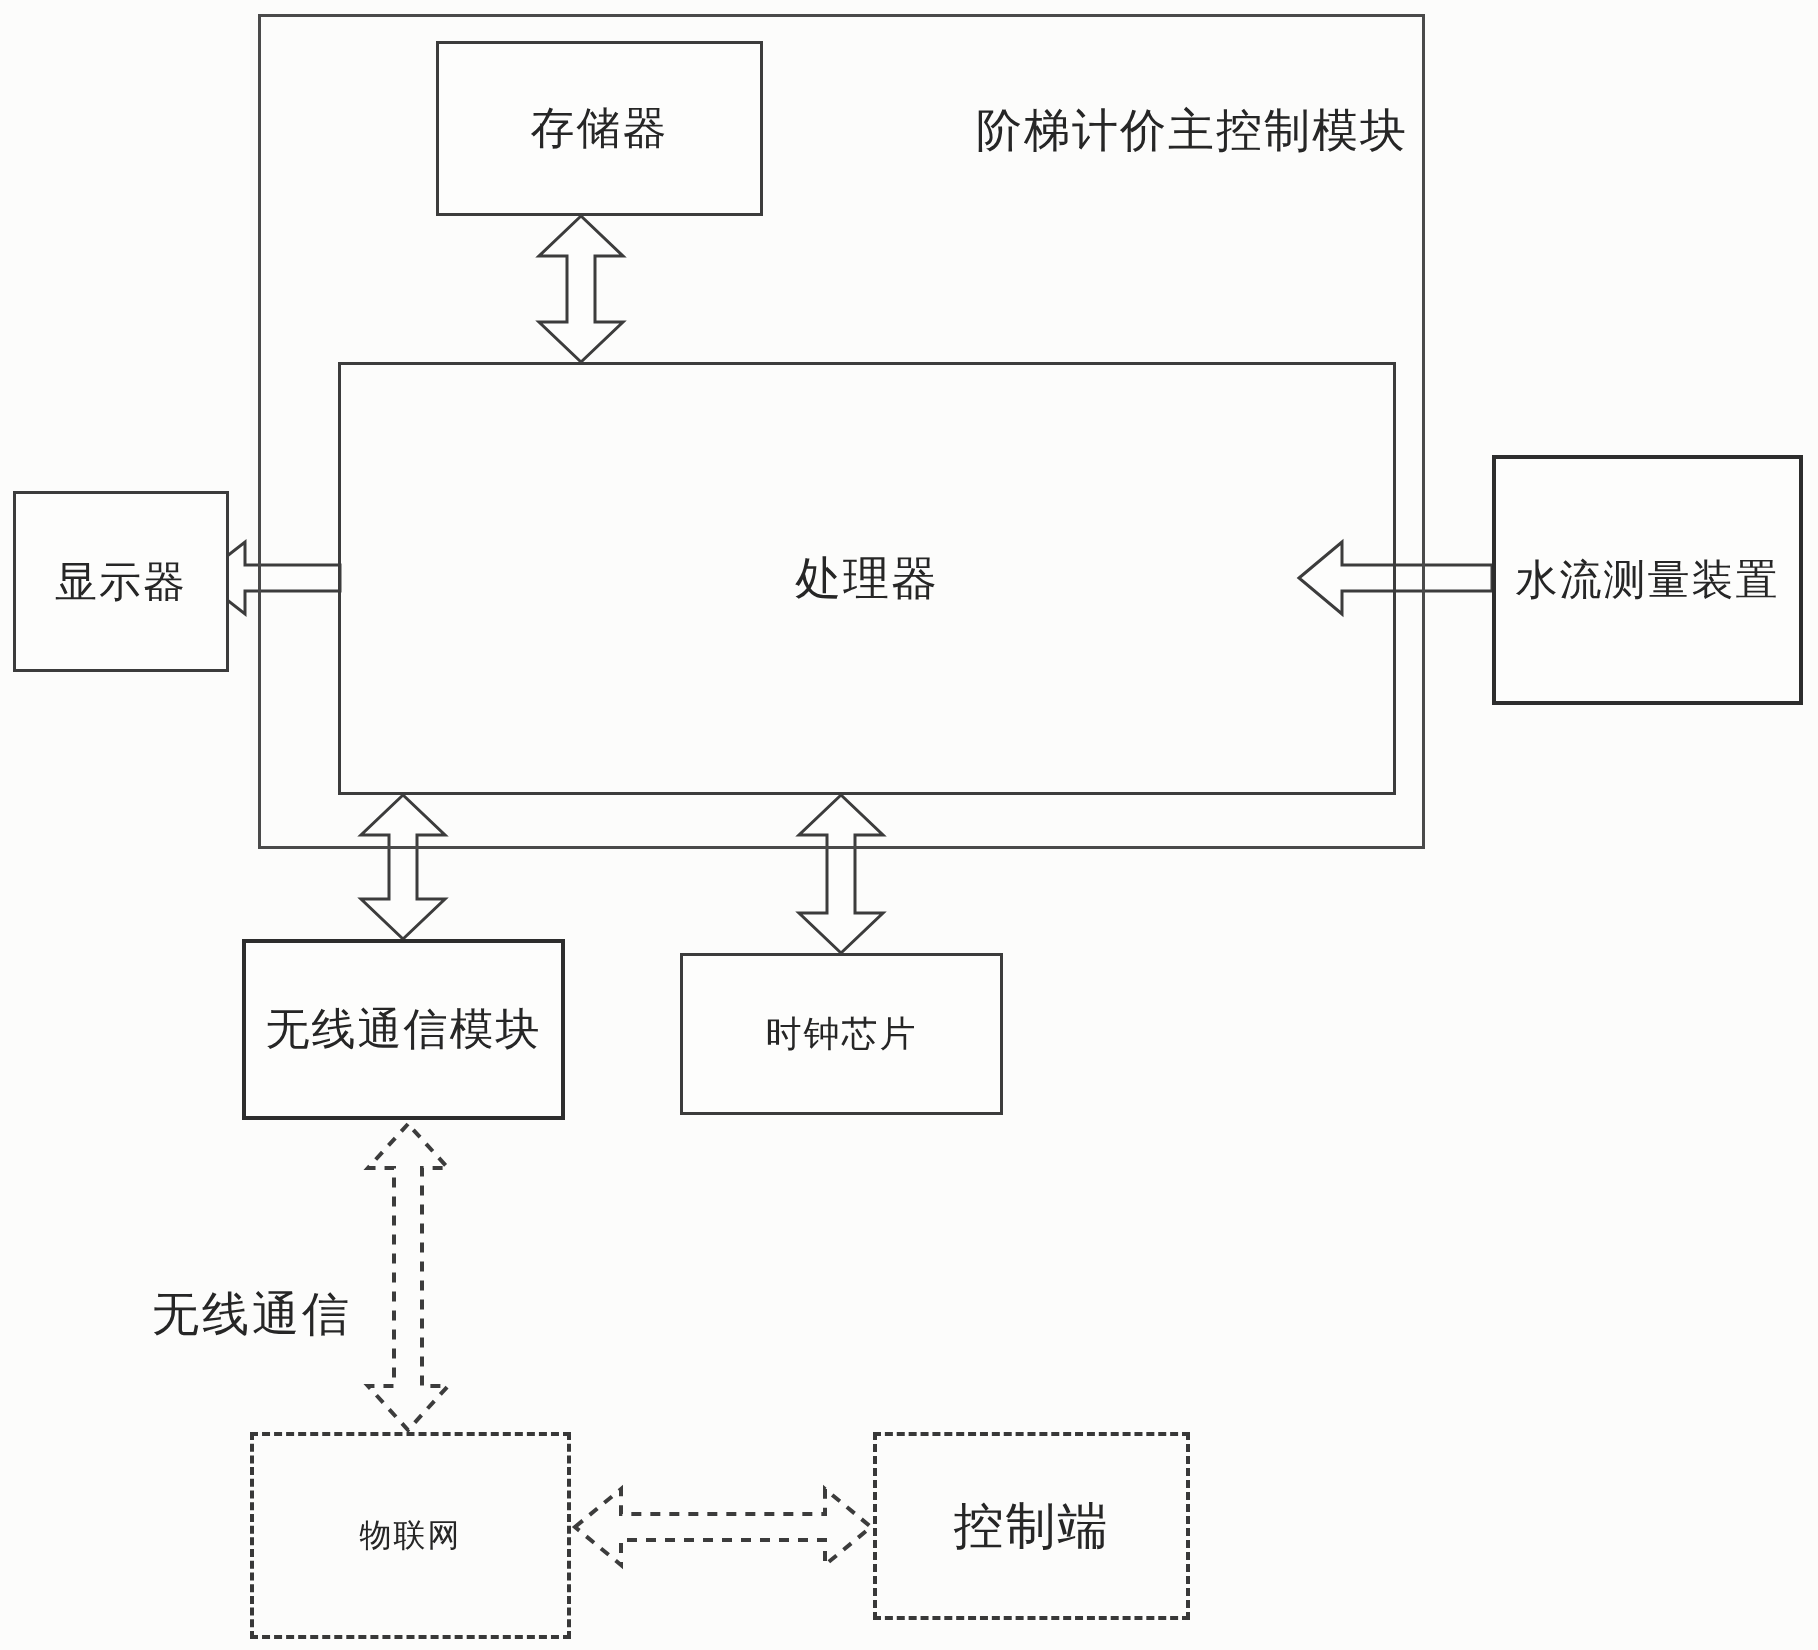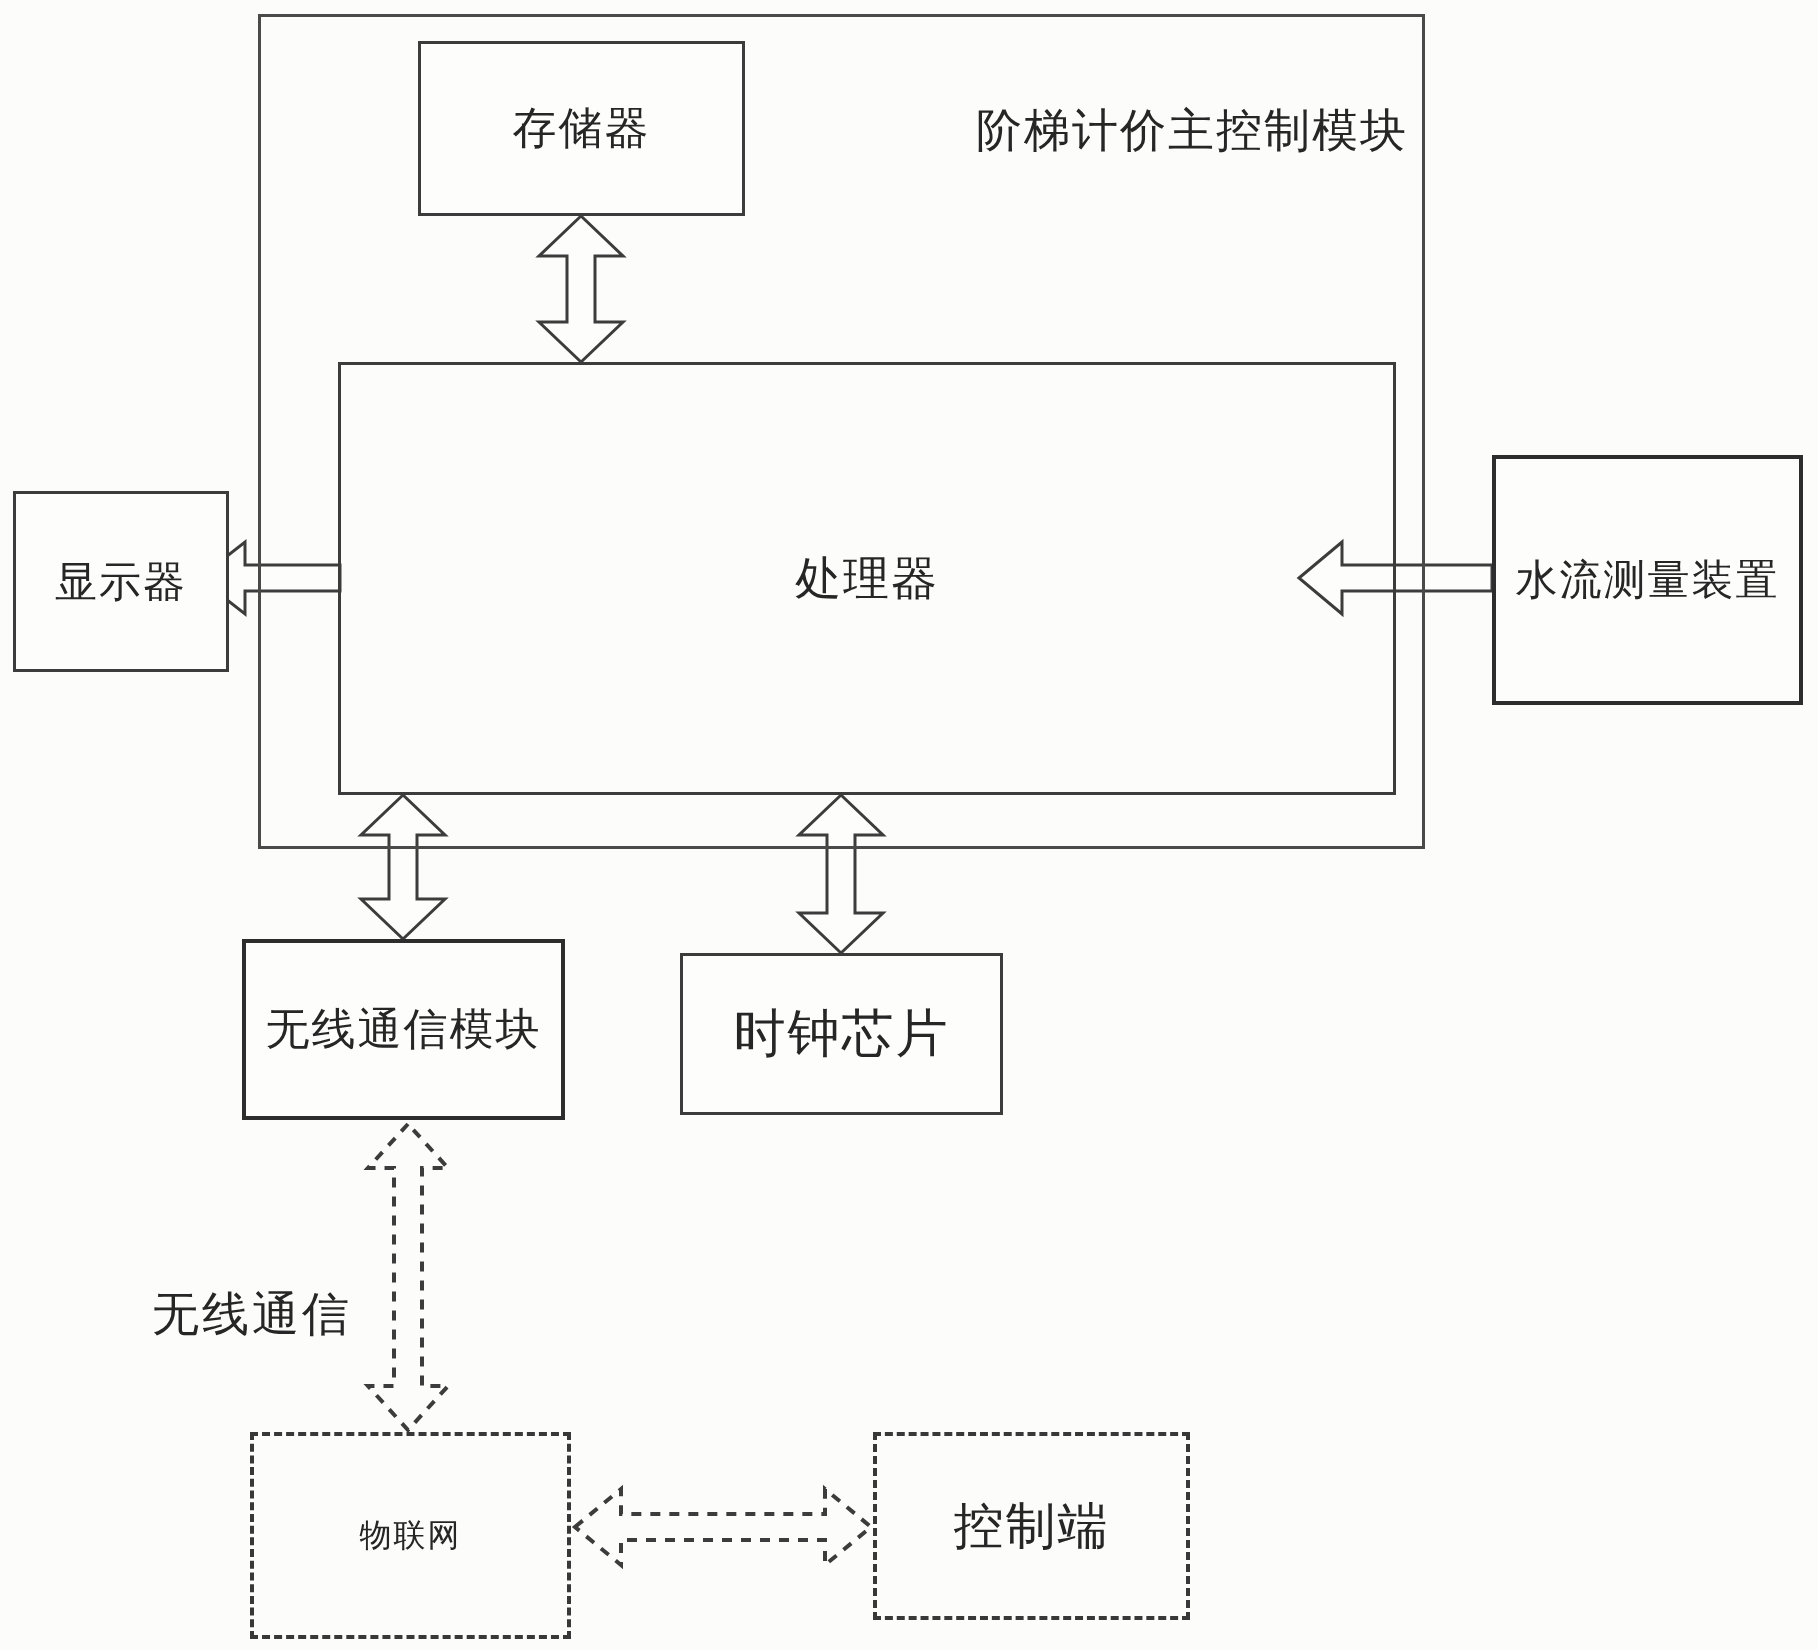--- a/index.html
+++ b/index.html
@@ -27,26 +27,26 @@
     background:transparent;
   }
   .outer{
     position:absolute;
     left:258px;top:14px;width:1167px;height:835px;
     border:3px solid #4a4a4a;
     background:transparent;
     box-sizing:border-box;
   }
   .lbl{position:absolute;white-space:nowrap;}
-  #memory-box   {left:418px;top:41px;width:327px;height:175px;font-size:44px;}
+  #memory-box   {left:436px;top:41px;width:327px;height:175px;font-size:44px;}
   #processor-box{left:338px;top:362px;width:1058px;height:433px;font-size:46px;background:transparent;}
   #display-box  {left:13px;top:491px;width:216px;height:181px;font-size:42px;}
   #water-box    {left:1492px;top:455px;width:311px;height:250px;font-size:42px;}
   #wireless-box {left:242px;top:939px;width:323px;height:181px;font-size:44px;}
-  #clock-box    {left:680px;top:953px;width:323px;height:162px;font-size:52px;}
+  #clock-box    {left:680px;top:953px;width:323px;height:162px;font-size:36px;}
   #iot-box      {left:250px;top:1432px;width:321px;height:207px;font-size:32px;justify-content:center;}
   #control-box  {left:873px;top:1432px;width:317px;height:188px;font-size:50px;}
   #module-title {left:976px;top:100px;font-size:46px;letter-spacing:2px;}
   #wireless-edge-label{left:152px;top:1283px;font-size:47px;letter-spacing:3px;}
 </style>
 </head>
 <body>
 
 <div id="canvas">
 

